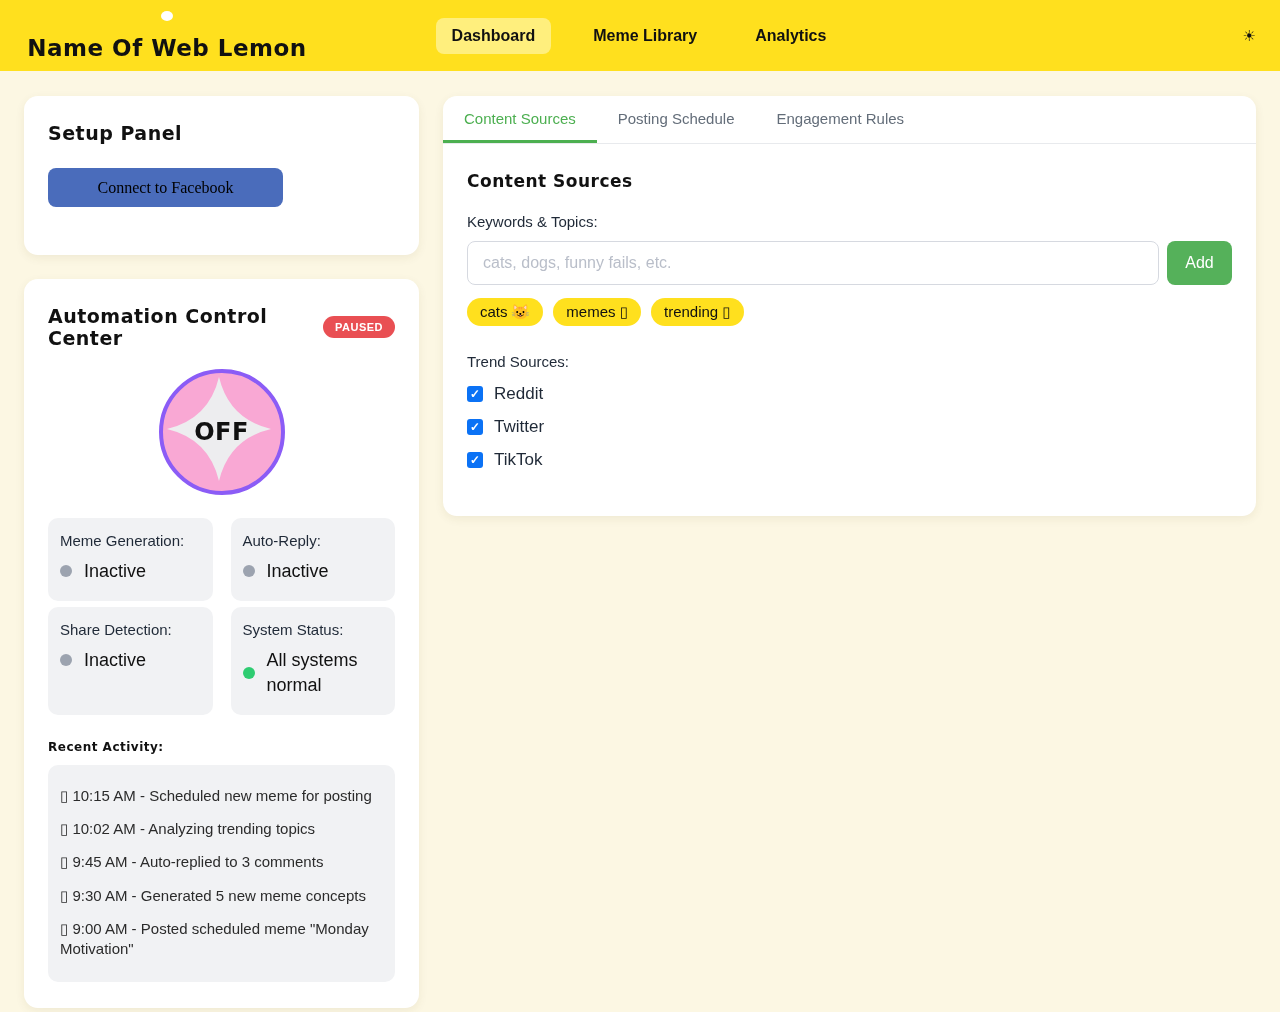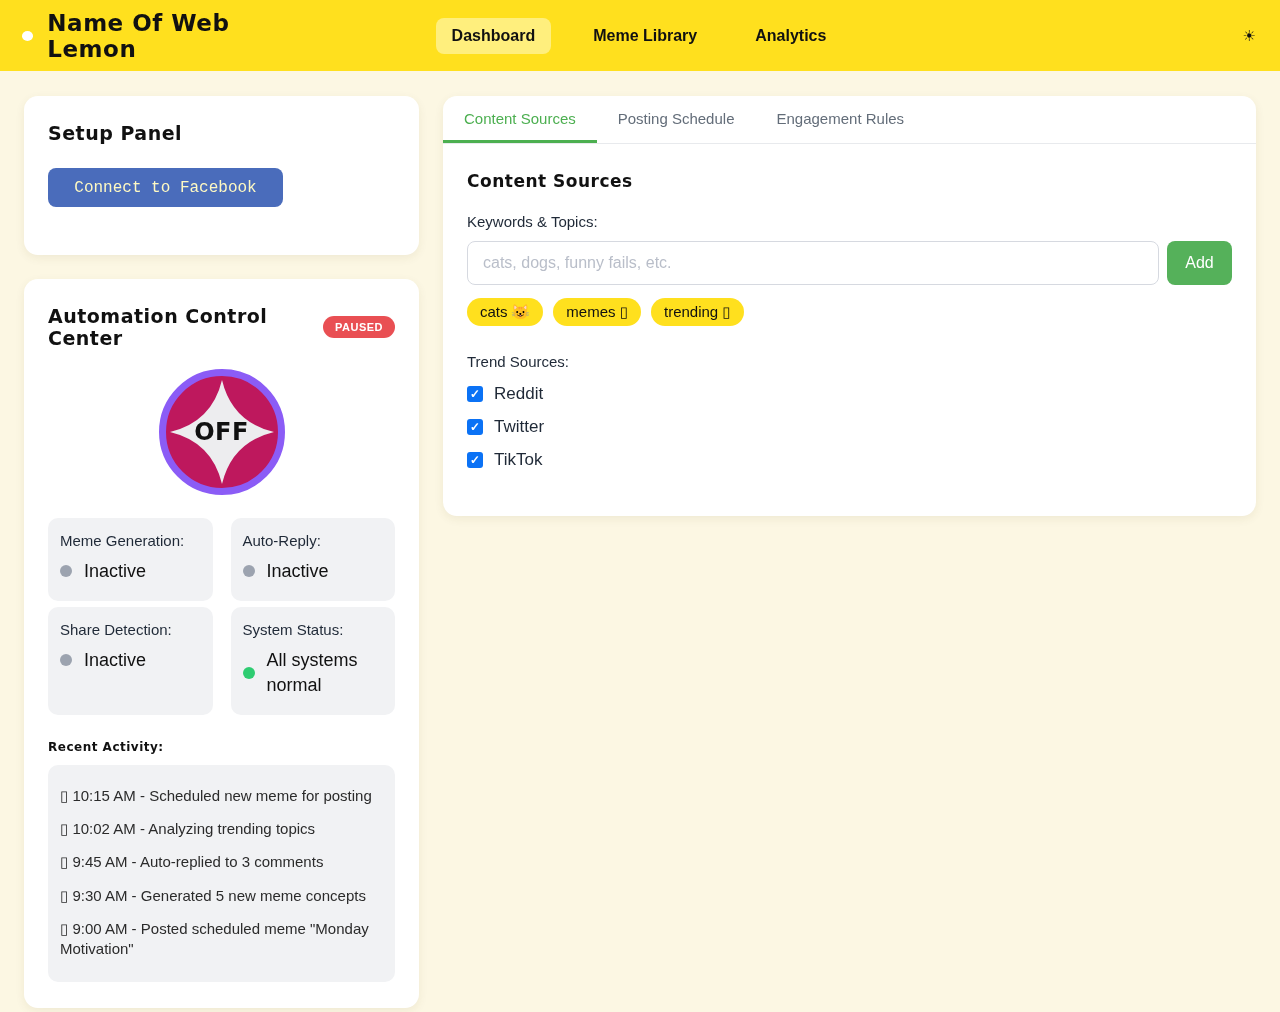--- a/index.html
+++ b/index.html
@@ -12,21 +12,21 @@
     display:flex;
     flex-direction:column;
   }
   
   .header {
     height:71px; flex:0 0 71px;
     background:#FFE01E;
     display:flex; align-items:center;
     padding:0 24px 0 22px;
   }
-  .logo { display:flex; align-items:center; gap:14px; width:290px; }
+  .logo { display:flex; align-items:center; gap:14px; width:290px;flex-direction:column; }
   .logo-dot { width:12px; height:10px; background:#fff; border-radius:50%; }
   .logo-title {
     font-family:"DejaVu Sans", sans-serif;
     font-size:23px; font-weight:700; letter-spacing:1px; color:#111;
   }
   .nav { display:flex; align-items:center; gap:26px; margin:0 auto; }
   .nav-item {
     font-size:16px; font-weight:600; color:#111;
     padding:9px 16px; border-radius:8px; cursor:pointer; background:transparent;
     border:none; font-family:"Liberation Sans", sans-serif;
@@ -47,40 +47,40 @@
   .sidebar { width:395px; flex:0 0 395px; display:flex; flex-direction:column; gap:24px; }
   .comic {
     font-family:"DejaVu Sans", sans-serif;
     font-weight:700; letter-spacing:0.5px; color:#111;
   }
   
   .setup-card { padding:26px 24px 48px 24px; }
   .setup-title { font-size:19px; margin-bottom:24px; }
   .fb-button {
     width:235px; height:39px;
-    background:#4A6CBB; color:#fef9c3;
+    background:#4A6CBB; color:#000000;
     border:none; border-radius:8px;
-    font-size:16px; font-family:Liberation Mono, monospace;
+    font-size:16px; font-family:Liberation Serif, serif;
     cursor:pointer;
   }
   
   .auto-card { padding:26px 24px 26px 24px; }
   .auto-head { display:flex; align-items:center; gap:4px; }
   .auto-title { font-size:19px; }
   .paused-badge {
     background:#E94F53; color:#fff;
     font-size:11px; font-weight:700; letter-spacing:0.5px;
     padding:5px 12px; border-radius:999px;
   }
   .power-wrap { display:flex; justify-content:center; margin:20px 0 23px 0; }
   .power-btn {
     position:relative;
     width:126px; height:126px; border-radius:50%;
-    background:#be185d;
-    border:7px solid #8b5cf6;
+    background:#f9a8d4;
+    border:4px solid #8b5cf6;
     cursor:pointer; padding:0;
   }
   .power-btn svg { position:absolute; inset:0; width:112px; height:112px; }
   .power-label {
     position:absolute; inset:0;
     display:flex; align-items:center; justify-content:center;
     font-family:"DejaVu Sans", sans-serif;
     font-size:24px; font-weight:800; color:#111; letter-spacing:0.5px;
   }
   .status-grid {

